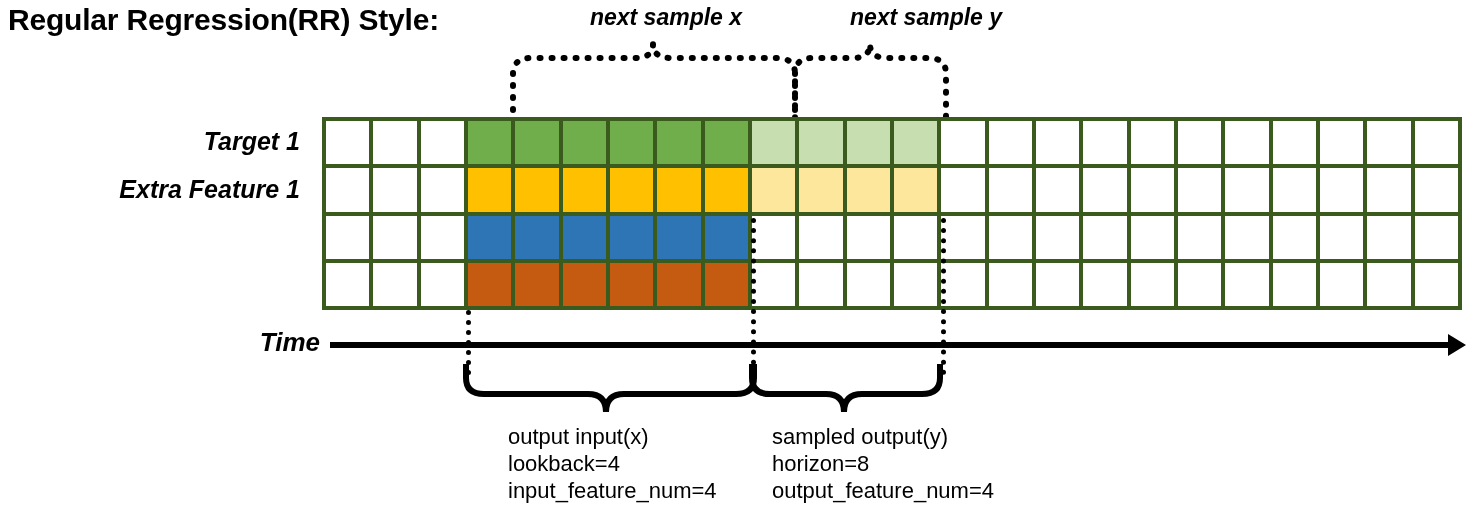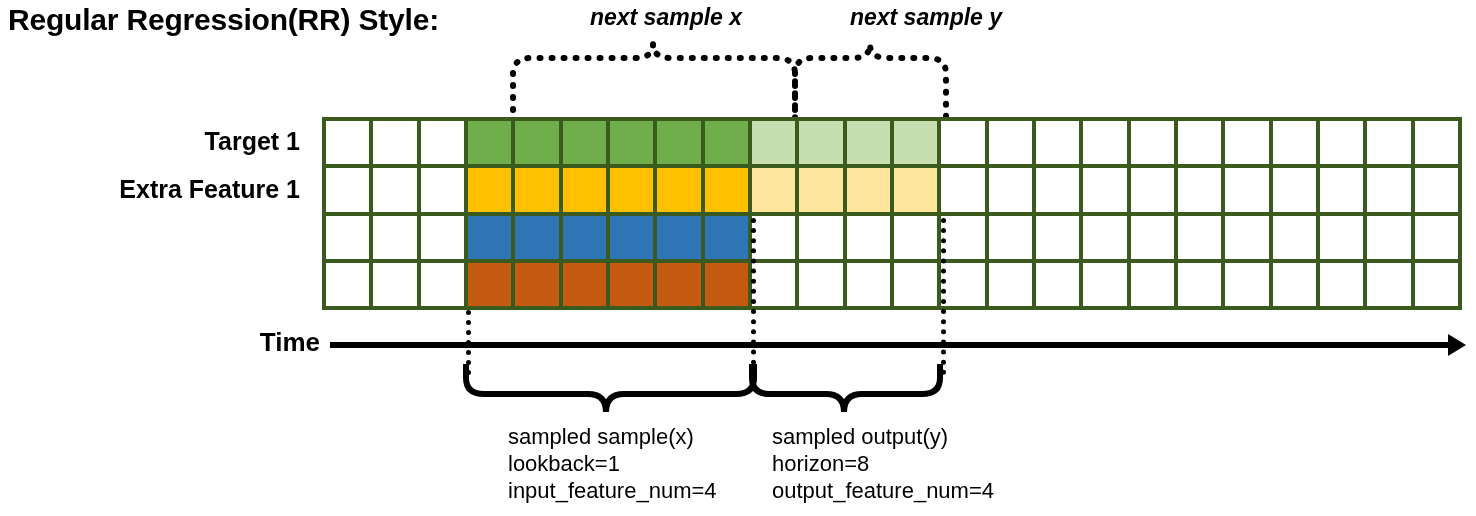--- a/index.html
+++ b/index.html
@@ -17,21 +17,21 @@
     position:absolute;left:8px;top:3px;
     font-size:30px;font-weight:700;letter-spacing:-0.2px;
     white-space:nowrap;
   }
 
   
   .rowlabels{position:absolute;left:0;top:117px;width:312px;}
   .rowlabel{
     height:48px;line-height:48px;
     text-align:right;padding-right:12px;
-    font-size:25px;font-weight:700;white-space:nowrap;
+    font-size:25px;font-weight:700;white-space:nowrap;font-style:italic;
   }
 
   
   .grid{
     position:absolute;left:322px;top:117px;
     width:1140px;height:193px;
     background:#3a5a1e;
     display:flex;flex-direction:column;
     box-sizing:border-box;
     padding:4px;
@@ -42,21 +42,21 @@
   .c-green{background:#6fae4a;}
   .c-greenlt{background:#c6deb0;}
   .c-yellow{background:#ffc000;}
   .c-yellowlt{background:#fce79c;}
   .c-blue{background:#2e75b6;}
   .c-orange{background:#c55a11;}
 
   
   .time-label{
     position:absolute;left:150px;top:327px;width:170px;
-    text-align:right;font-size:26px;font-weight:700;
+    text-align:right;font-size:26px;font-weight:700;font-style:italic;
   }
   .time-axis{
     position:absolute;left:330px;top:342px;
     width:1128px;height:6px;background:#000;
   }
   .time-arrow{
     position:absolute;left:1448px;top:334px;
     width:0;height:0;
     border-top:11px solid transparent;
     border-bottom:11px solid transparent;
@@ -237,22 +237,22 @@
     </svg>
   </div>
 
   <div class="botbrace" style="left:748px;top:364px;">
     <svg width="200" height="56" viewBox="0 0 200 56">
       <path d="M4,0 L4,14 Q4,30 22,30 L78,30 Q96,30 96,48 Q96,30 114,30 L174,30 Q192,30 192,14 L192,0" fill="none" stroke="#000" stroke-width="6" stroke-linecap="butt"></path>
     </svg>
   </div>
 
   <div class="caption" style="left:508px;top:423px;">
-    <div>sampled sample(x)</div>
-    <div>lookback=1</div>
+    <div>output input(x)</div>
+    <div>lookback=4</div>
     <div>input_feature_num=4</div>
   </div>
 
   <div class="caption" style="left:772px;top:423px;">
     <div>sampled output(y)</div>
     <div>horizon=8</div>
     <div>output_feature_num=4</div>
   </div>
 
 </div>

